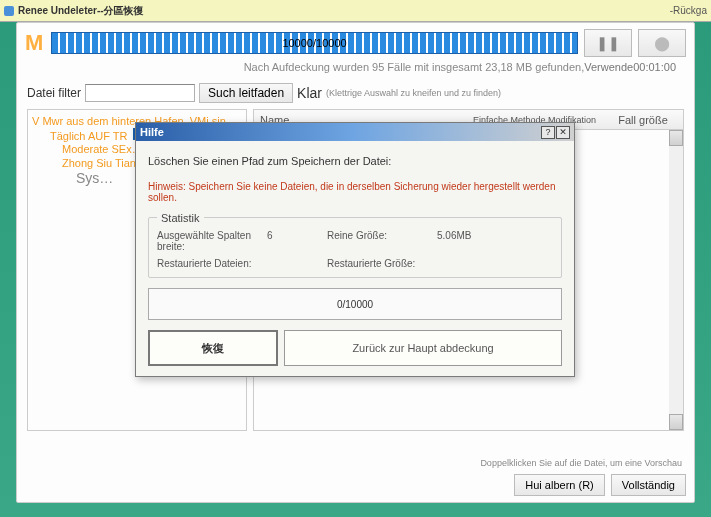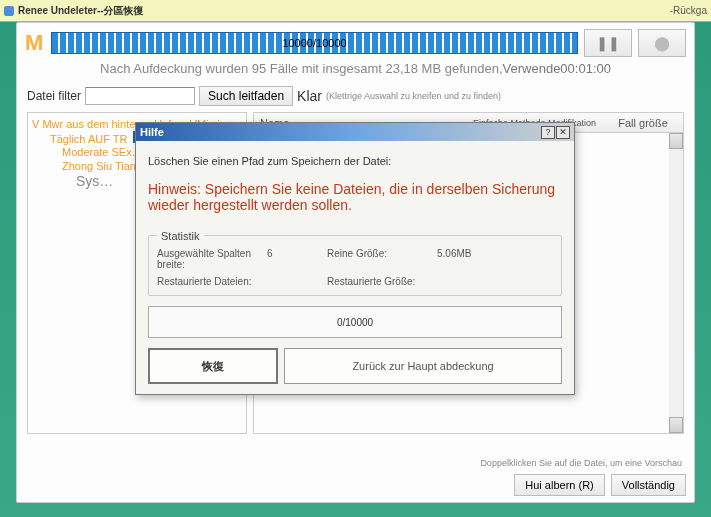--- a/index.html
+++ b/index.html
@@ -7,21 +7,21 @@
   .titlebar { height: 22px; background: #f5f5c0; display: flex; align-items: center; padding: 0 4px; border-bottom: 1px solid #aaa; }
   .titlebar-icon { width: 10px; height: 10px; background: #4a90d9; border-radius: 2px; margin-right: 4px; display: inline-block; }
   .titlebar-title { font-size: 10px; font-weight: bold; color: #333; flex: 1; }
   .titlebar-right { font-size: 10px; color: #555; }
   .main-panel { position: absolute; top: 22px; left: 16px; right: 16px; bottom: 14px; background: #fdfdfd; border: 1px solid #ccc; border-radius: 2px; }
   .progress-row { display: flex; align-items: center; padding: 6px 8px 2px; gap: 6px; }
   .m-label { color: #ffb040; font-size: 22px; font-weight: bold; width: 20px; }
   .progress-bar { flex: 1; height: 22px; background: repeating-linear-gradient(90deg, #2a8adf 0 6px, #fff 6px 8px); border: 1px solid #1a5fa8; position: relative; }
   .progress-text { position: absolute; left: 50%; top: 50%; transform: translate(-50%,-50%); color: #000; font-size: 11px; }
   .ctrl-btn { width: 48px; height: 28px; background: linear-gradient(#f8f8f8,#e8e8e8); border: 1px solid #bbb; display: flex; align-items: center; justify-content: center; color: #888; font-size: 14px; }
-  .status-row { display: flex; justify-content: center; padding: 2px 28px 6px; color: #888; font-size: 13px; }
+  .status-row { display: flex; justify-content: flex-end; padding: 2px 18px 6px; color: #888; font-size: 11px; }
   .timer { color: #777; }
   .filter-row { display: flex; align-items: center; padding: 4px 10px 2px; gap: 4px; }
   .filter-label { color: #333; font-size: 12px; }
   .filter-input { width: 110px; height: 18px; border: 1px solid #b0b0b0; border-top-color: #888; }
   .btn-flat { background: linear-gradient(#f8f8f8,#e8e8e8); border: 1px solid #bbb; padding: 2px 8px; font-size: 12px; }
   .small-note { color: #888; font-size: 9px; }
   .spacer { flex: 1; }
   .coverage { display: flex; align-items: center; gap: 4px; font-size: 12px; color: #444; }
   .cov-chk { width: 16px; height: 16px; border: 1px solid #999; display: inline-flex; align-items: center; justify-content: center; background: #fff; }
   .cov-dd { width: 14px; height: 16px; background: #2a9a7a; color: #fff; display: inline-flex; align-items: center; justify-content: center; font-size: 9px; }
@@ -48,21 +48,21 @@
   
   .modal { position: absolute; left: 135px; top: 122px; width: 440px; background: #f5f5f2; border: 1px solid #7a7a7a; box-shadow: 2px 3px 8px rgba(0,0,0,0.25); }
   .modal-title { height: 18px; background: linear-gradient(90deg, #2a5ea8 0%, #6fa5e2 50%, #d0d0d0 100%); color: #fff; font-size: 11px; display: flex; align-items: center; padding: 0 4px; }
   .modal-title-text { flex: 1; font-weight: bold; }
   .modal-title-btn { width: 14px; height: 13px; background: #e8e8e8; color: #333; border: 1px solid #555; display: inline-flex; align-items: center; justify-content: center; font-size: 9px; margin-left: 1px; }
   .modal-body { padding: 14px 12px 10px; }
   .modal-label { font-size: 11px; color: #333; margin-bottom: 14px; display: block; }
   .path-row { display: flex; gap: 6px; margin-bottom: 14px; }
   .path-input { flex: 1; height: 22px; border: 1px solid #888; background: #fff; }
   .browse-btn { width: 54px; height: 22px; border: 1px solid #888; background: linear-gradient(#f8f8f8,#e8e8e8); font-size: 10px; }
-  .hint-red { color: #c23a1a; font-size: 14px; margin-bottom: 22px; display: block; }
+  .hint-red { color: #c23a1a; font-size: 10px; margin-bottom: 14px; display: block; }
   .stats-box { border: 1px solid #ccc; border-radius: 2px; padding: 6px 8px 8px; margin-bottom: 10px; position: relative; }
   .stats-title { position: relative; top: -12px; background: #f5f5f2; display: inline-block; padding: 0 4px; font-size: 11px; color: #444; }
   .stats-grid { display: grid; grid-template-columns: 110px 60px 110px 80px; row-gap: 6px; font-size: 10px; color: #555; margin-top: -6px; }
   .mini-progress { height: 32px; border: 1px solid #aaa; background: #fafafa; display: flex; align-items: center; justify-content: center; font-size: 10px; color: #333; margin-bottom: 10px; }
   .modal-btns { display: flex; gap: 6px; }
   .modal-btn { flex: 1; height: 36px; border: 1px solid #999; background: #fdfdfa; display: flex; align-items: center; justify-content: center; font-size: 11px; color: #555; }
   .modal-btn.primary { border: 2px solid #777; color: #333; font-weight: bold; max-width: 130px; }
 </style>
 </head>
 <body>

